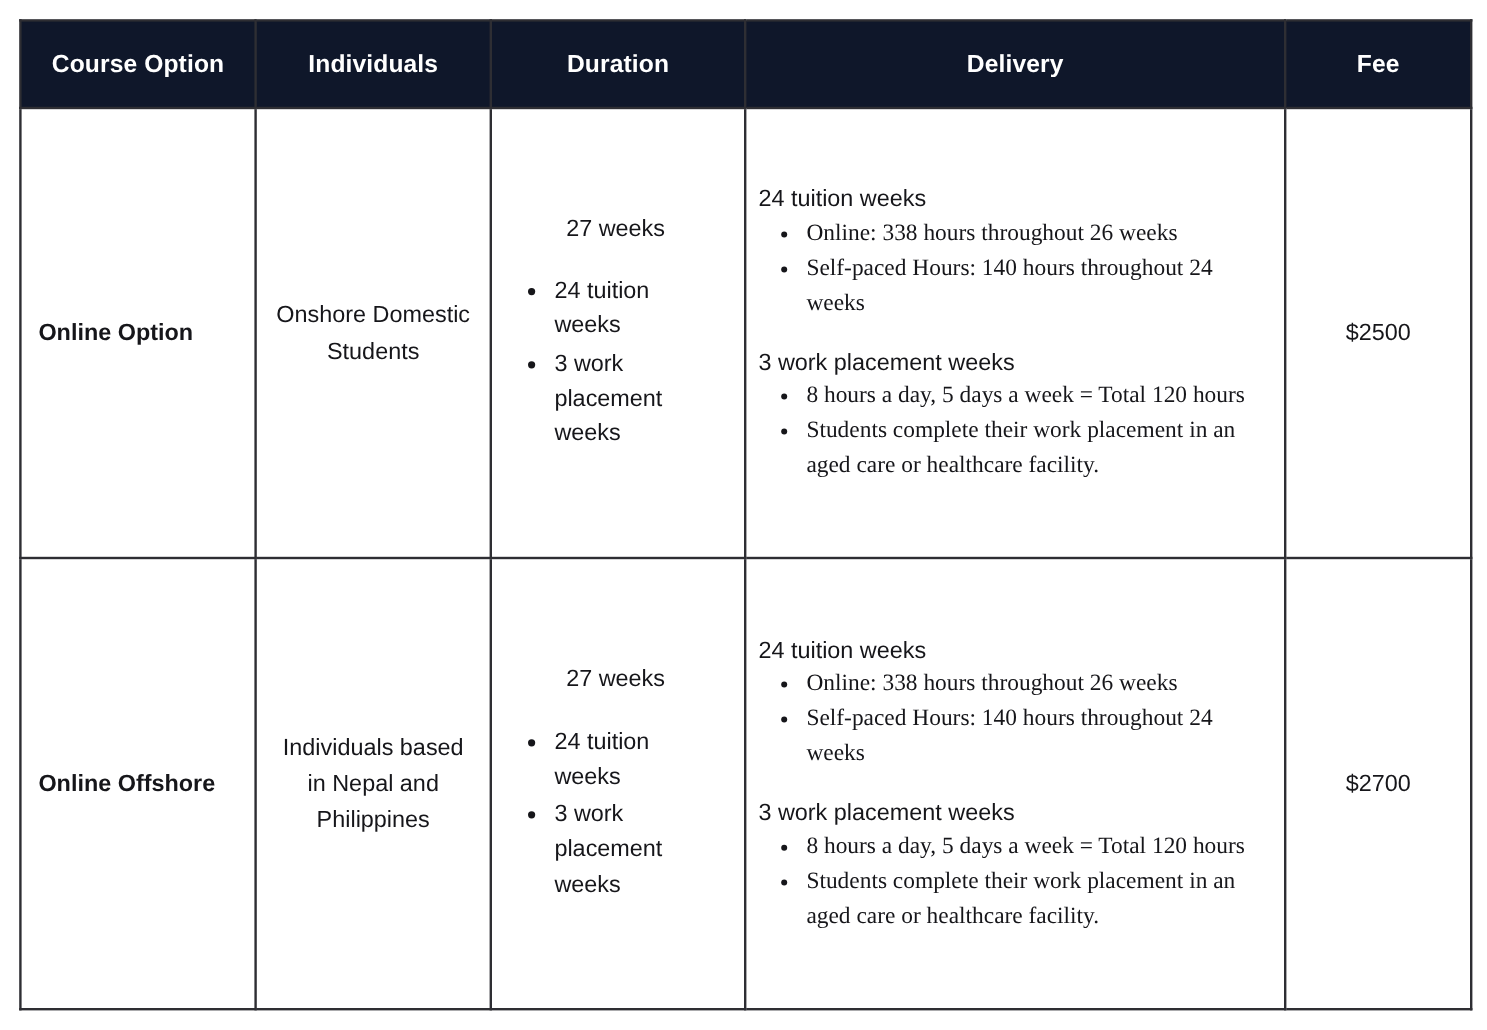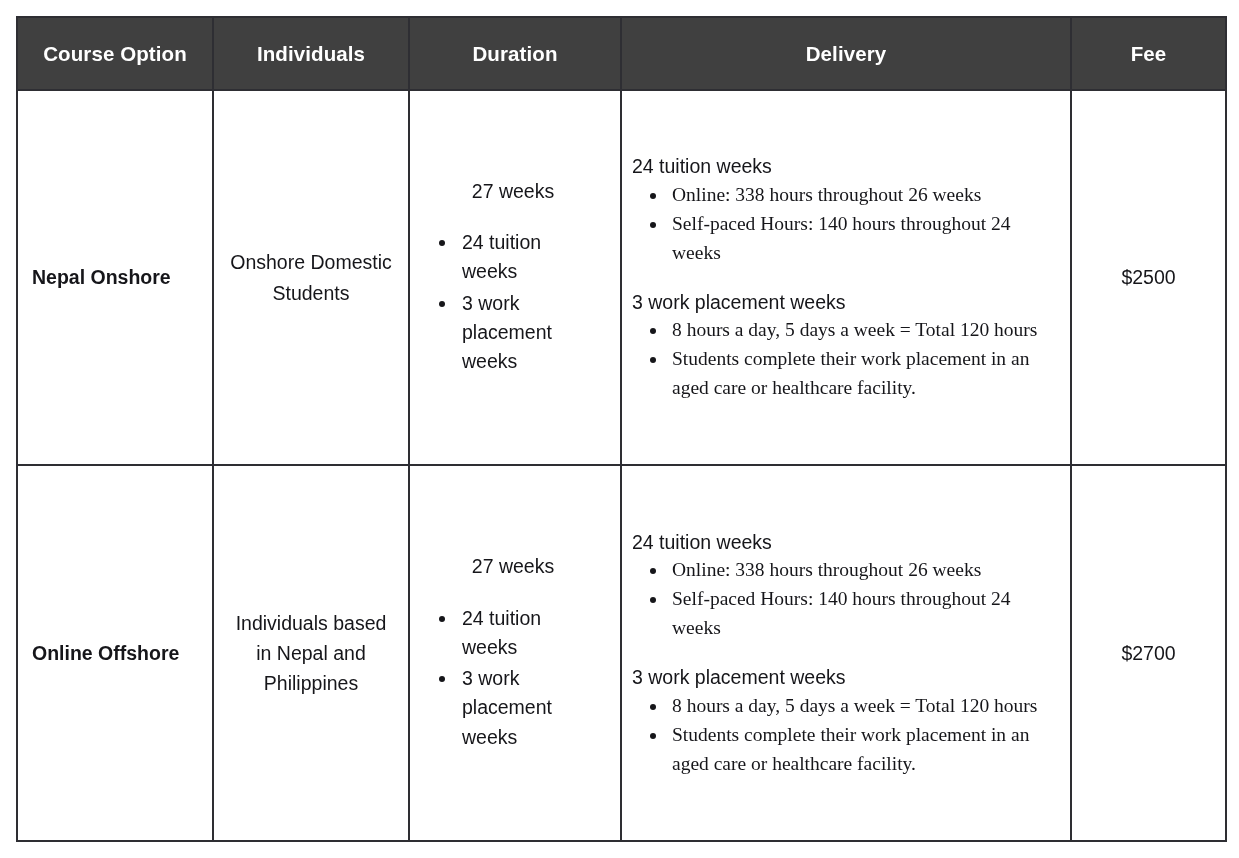--- a/index.html
+++ b/index.html
@@ -32,21 +32,21 @@
 
   table.course-table th,
   table.course-table td {
     border: 2px solid #2e2e33;
     vertical-align: middle;
     box-sizing: border-box;
   }
 
   
   thead th {
-    background: #404040;
+    background: #0f172a;
     color: #ffffff;
     font-size: 20.5px;
     font-weight: 700;
     letter-spacing: 0.1px;
     text-align: center;
     height: 73px;
     padding: 6px 8px;
   }
 
   
@@ -153,21 +153,21 @@
         <th>Duration</th>
         <th>Delivery</th>
         <th>Fee</th>
       </tr>
     </thead>
 
     <tbody>
 
       <tr class="row-onshore">
 
-        <td class="cell-course">Nepal Onshore</td>
+        <td class="cell-course">Online Option</td>
 
         <td class="cell-elig">Onshore Domestic Students</td>
 
         <td class="cell-duration">
           <p class="dur-head">27 weeks</p>
           <ul>
             <li>24 tuition weeks</li>
             <li>3 work placement weeks</li>
           </ul>
         </td>

